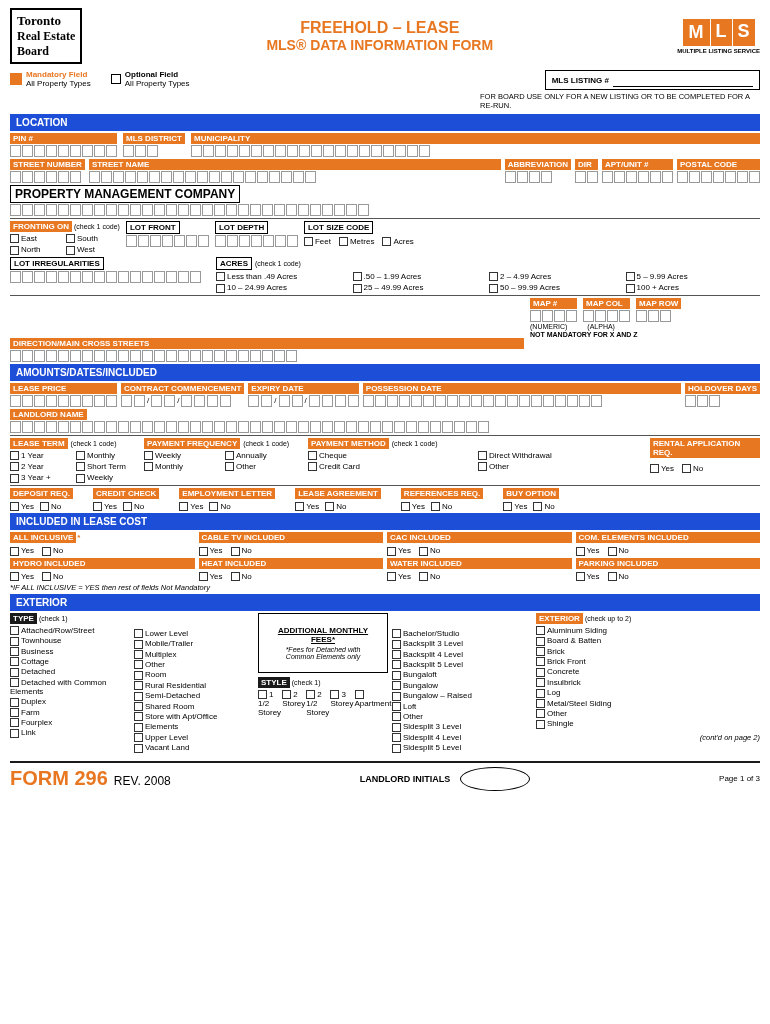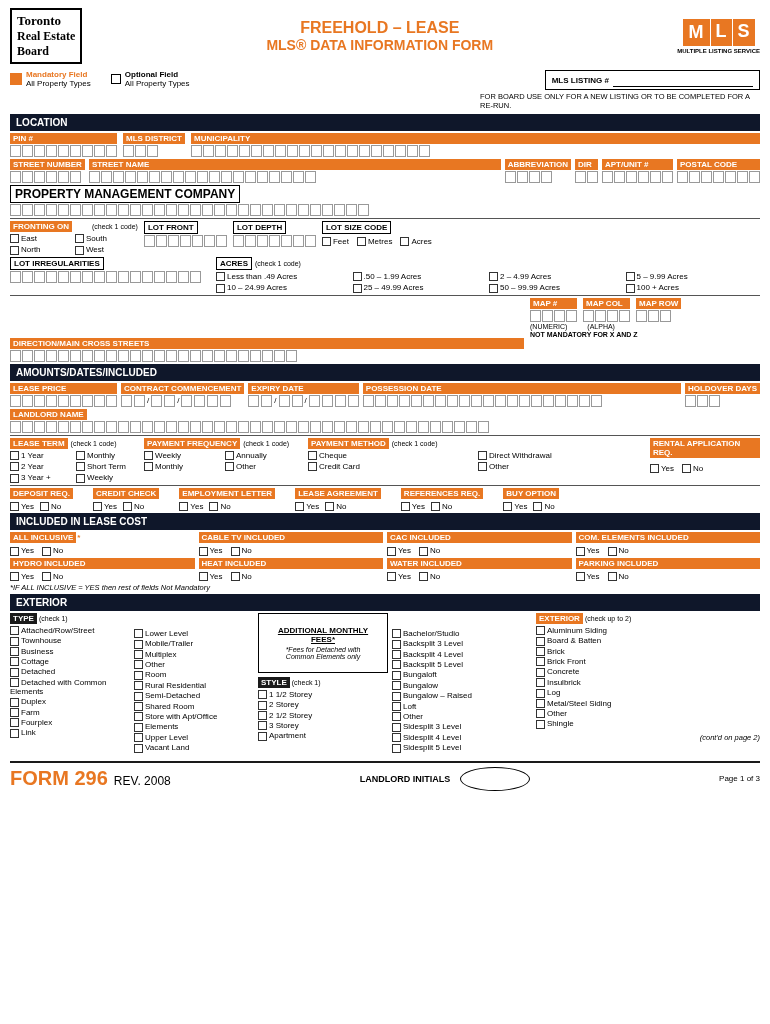--- a/index.html
+++ b/index.html
@@ -36,21 +36,21 @@
       font-size: 16px;
       font-weight: bold;
       color: #e87722;
     }
     .header-title .title2 {
       font-size: 14px;
       font-weight: bold;
       color: #e87722;
     }
     .section-header-black {
-      background: #0f172a;
+      background: #1d4ed8;
       color: #fff;
       font-weight: bold;
       font-size: 10px;
       padding: 3px 6px;
       margin-bottom: 2px;
     }
 
     
     .cb { width: 9px; height: 9px; border: 1px solid #333; display: inline-block; margin-right: 2px; vertical-align: middle; }
 
@@ -290,21 +290,21 @@
         <div class="dtick"></div>
         <div class="dtick"></div>
         <div class="dtick"></div>
     </div>
   </div>
 
   <div style="border-top:1px solid #555; margin:2px 0;"></div>
 
   <div style="display:flex; gap:6px; margin-bottom:2px; align-items:flex-start;">
     <div>
-      <div style="display:flex; align-items:center; gap:20px;">
+      <div style="display:flex; align-items:center; gap:2px;">
         <span class="orange-label">FRONTING ON</span>
         <span style="font-size:7px;">(check 1 code)</span>
       </div>
       <div style="display:grid; grid-template-columns:1fr 1fr; gap:2px; margin-top:2px; font-size:8px;">
         <div><span class="cb"></span><span>East</span></div>
         <div><span class="cb"></span><span>South</span></div>
         <div><span class="cb"></span><span>North</span></div>
         <div><span class="cb"></span><span>West</span></div>
       </div>
     </div>
@@ -787,21 +787,21 @@
 
     <div style="width:130px;">
       <div style="border:1px solid #000; padding:12px; font-size:8px; text-align:center; margin-bottom:4px;">
         <div style="font-weight:bold; text-decoration:underline;">ADDITIONAL MONTHLY FEES*</div>
         <div style="font-size:7px; font-style:italic; margin-top:2px;">*Fees for Detached with Common Elements only</div>
       </div>
       <div style="display:flex; align-items:center; gap:2px; margin-bottom:2px;">
         <span class="black-label">STYLE</span>
         <span style="font-size:7px;">(check 1)</span>
       </div>
-      <div style="display:flex; flex-direction:column; gap:1px;">
+      <div style="display:flex; flex-direction:row; gap:1px;">
         <div><span class="cb"></span><span>1 1/2 Storey</span></div>
         <div><span class="cb"></span><span>2 Storey</span></div>
         <div><span class="cb"></span><span>2 1/2 Storey</span></div>
         <div><span class="cb"></span><span>3 Storey</span></div>
         <div><span class="cb"></span><span>Apartment</span></div>
       </div>
     </div>
 
     <div style="width:140px; padding-top:16px;">
       <div style="display:flex; flex-direction:column; gap:1px;">

